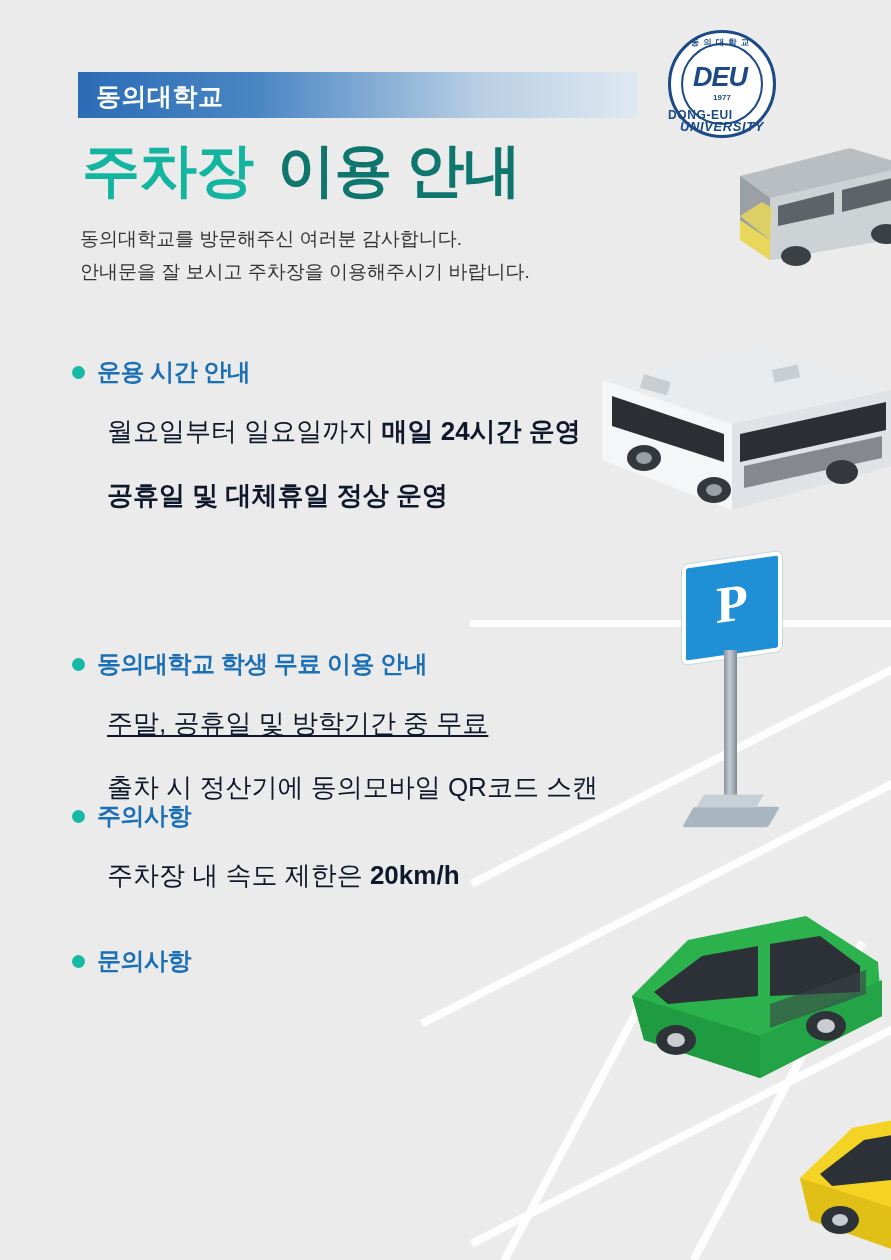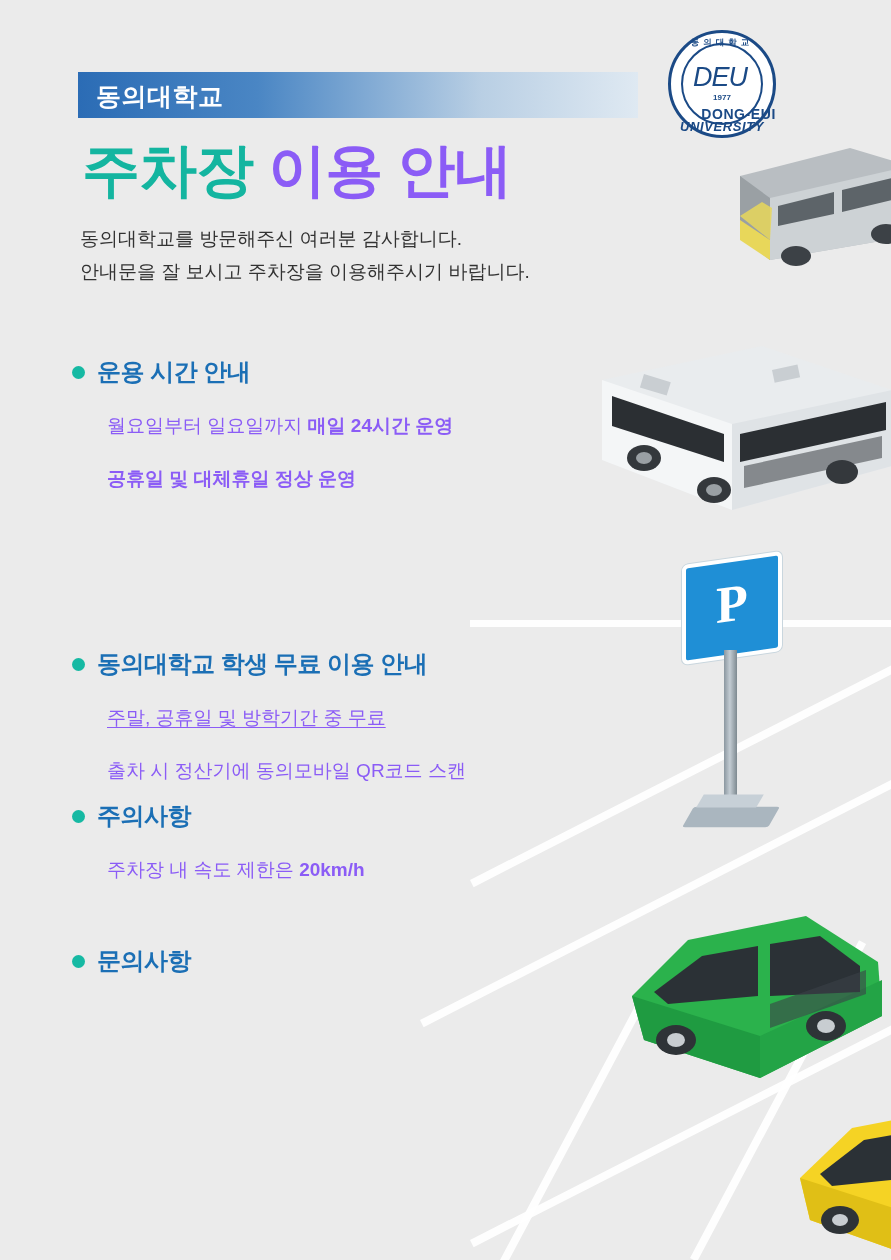--- a/index.html
+++ b/index.html
@@ -57,21 +57,21 @@
   .main-title {
     position: absolute;
     left: 82px;
     top: 132px;
     font-size: 58px;
     font-weight: 800;
     letter-spacing: -1px;
     white-space: nowrap;
   }
   .main-title .green { color: #14b5a0; }
-  .main-title .navy  { color: #8b5cf6; }
+  .main-title .navy  { color: #0f766e; margin-left: 9px; }
 
   .intro {
     position: absolute;
     left: 80px;
     top: 222px;
     font-size: 19px;
     line-height: 1.75;
     color: #333333;
     font-weight: 500;
   }
@@ -96,21 +96,21 @@
     inset: 13px;
     border: 2px solid #1b4a86;
     border-radius: 50%;
   }
   .emblem .deu {
     position: absolute;
     left: 0; right: 4px;
     top: 32px;
     text-align: center;
     font-size: 27px;
-    font-weight: 400;
+    font-weight: 700;
     font-style: italic;
     color: #1b4a86;
     letter-spacing: -1px;
   }
   .emblem .year {
     position: absolute;
     left: 0; right: 0;
     top: 63px;
     text-align: center;
     font-size: 8px;
@@ -124,22 +124,22 @@
     text-align: center;
     font-size: 8.5px;
     font-weight: 700;
     color: #1b4a86;
     letter-spacing: 4px;
   }
   .emblem .bot-en {
     position: absolute;
     left: 0; right: 0;
     bottom: 16px;
-    text-align: right;
-    font-size: 14px;
+    text-align: left;
+    font-size: 12px;
     font-weight: 700;
     color: #1b4a86;
     letter-spacing: 0.6px;
   }
   .emblem .bot-en2 {
     position: absolute;
     left: 0; right: 0;
     bottom: 4px;
     text-align: center;
     font-size: 13px;
@@ -167,23 +167,23 @@
     font-size: 24px;
     font-weight: 800;
     color: #1b6fb5;
     letter-spacing: -0.5px;
   }
   .sec-body {
     margin-left: 35px;
     margin-top: 10px;
   }
   .line {
-    font-size: 19px;
+    font-size: 26px;
     line-height: 1.58;
-    color: #8b5cf6;
+    color: #0f172a;
     font-weight: 500;
     white-space: nowrap;
     margin-top: 23px;
   }
   .line b { font-weight: 800; }
   .note {
     font-size: 14.5px;
     font-weight: 800;
     color: #111111;
     margin-top: 6px;

